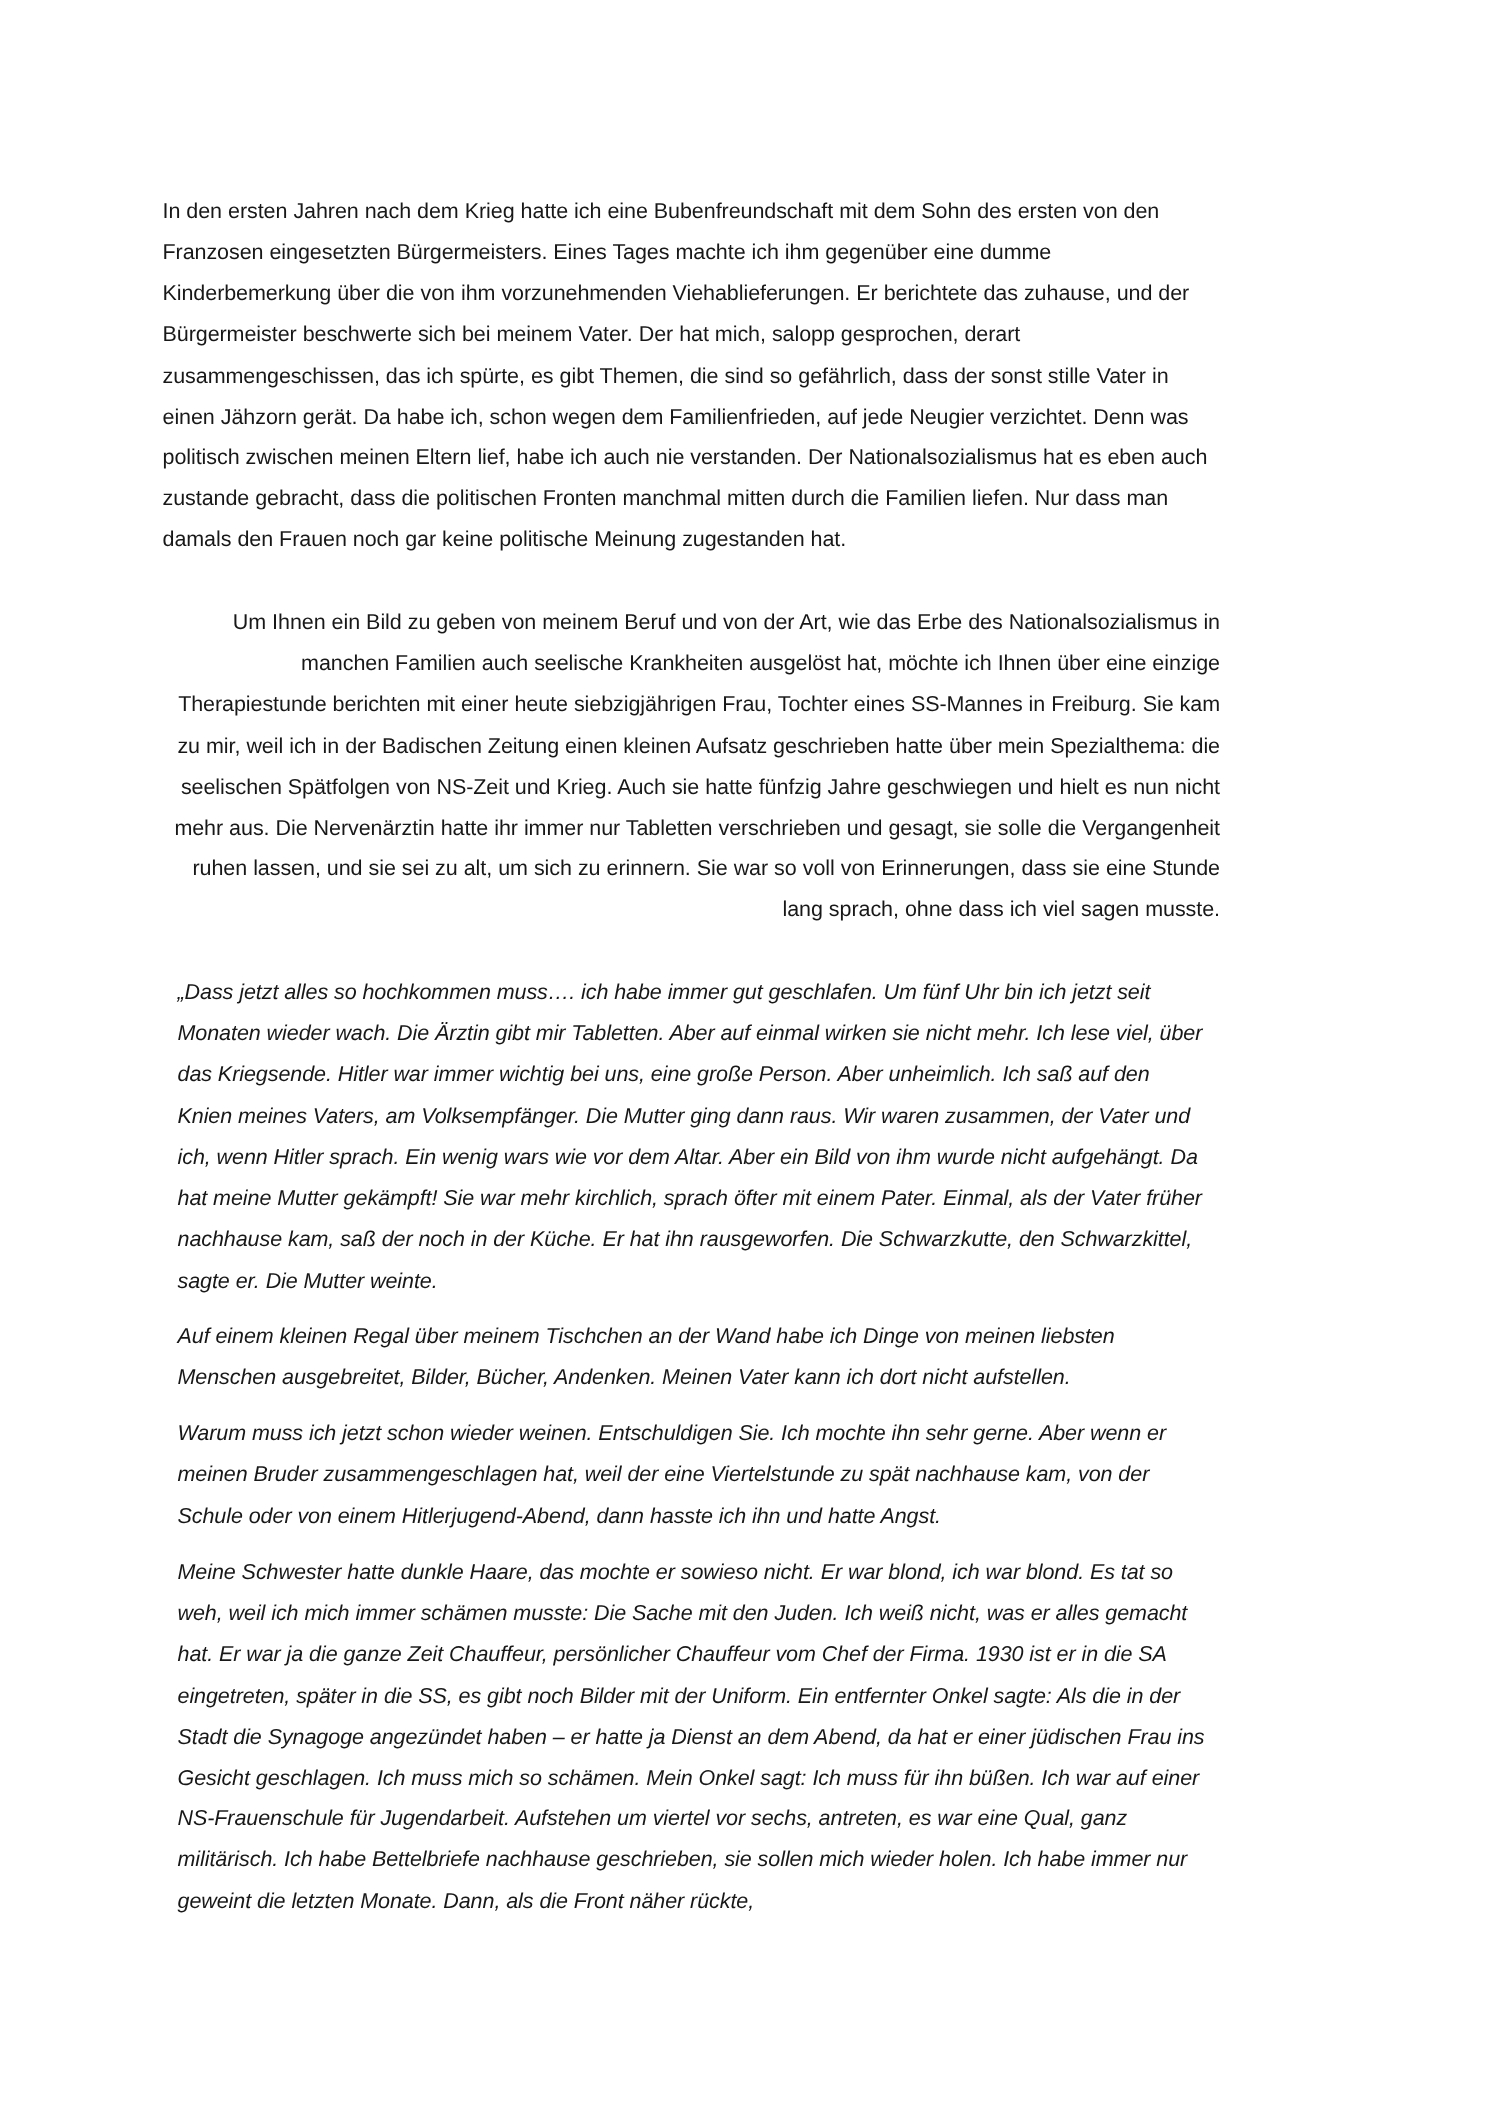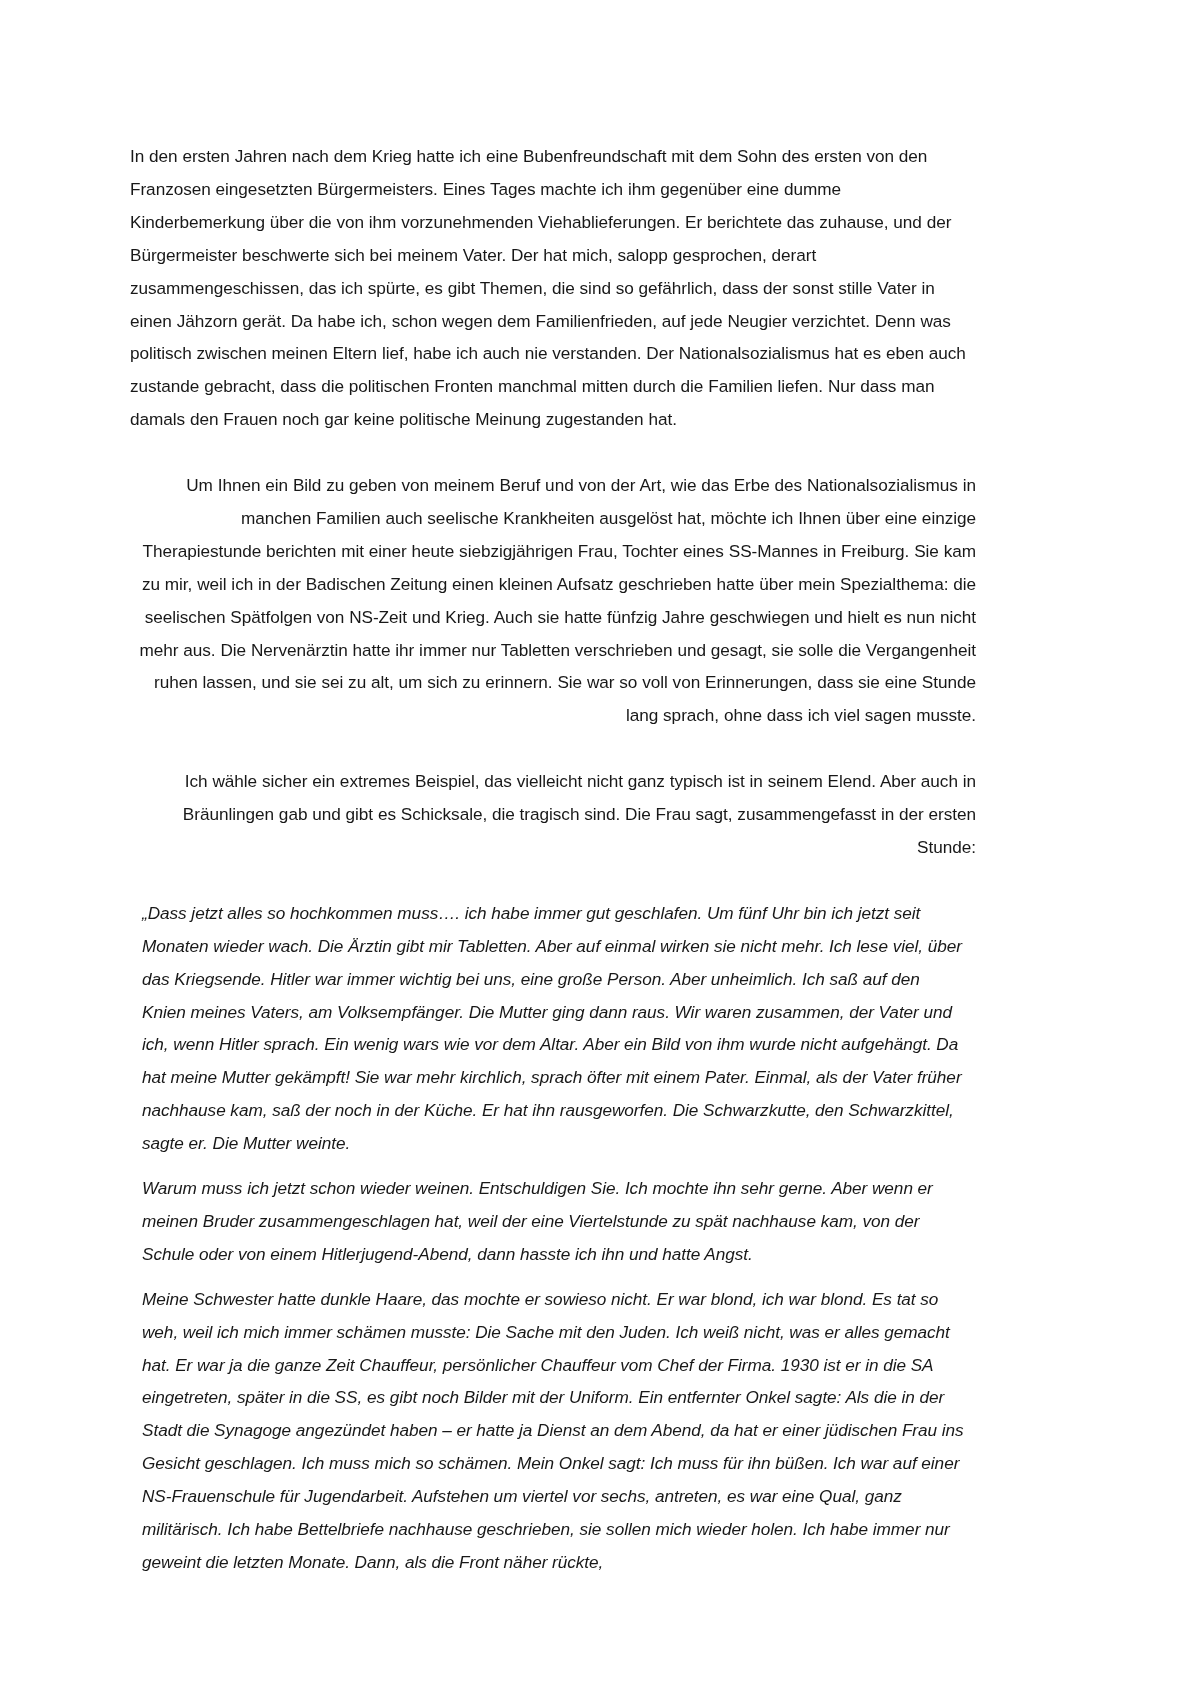--- a/index.html
+++ b/index.html
@@ -21,21 +21,21 @@
     position: relative;
     width: 1190px;
     height: 1683px;
     background: #ffffff;
     box-sizing: border-box;
   }
 
   .content {
     position: absolute;
     left: 130px;
-    top: 140px;
+    top: 152px;
     width: 846px;
   }
 
   p.para {
     margin: 0 0 0 0;
     font-size: 17.2px;
     line-height: 32.9px;
     letter-spacing: -0.05px;
     word-spacing: 0.1px;
     text-align: left;
@@ -71,22 +71,22 @@
 </head>
 <body>
 
 <div class="page">
   <div class="content">
 
     <p class="para">In den ersten Jahren nach dem Krieg hatte ich eine Bubenfreundschaft mit dem Sohn des ersten von den Franzosen eingesetzten Bürgermeisters. Eines Tages machte ich ihm gegenüber eine dumme Kinderbemerkung über die von ihm vorzunehmenden Viehablieferungen. Er berichtete das zuhause, und der Bürgermeister beschwerte sich bei meinem Vater. Der hat mich, salopp gesprochen, derart zusammengeschissen, das ich spürte, es gibt Themen, die sind so gefährlich, dass der sonst stille Vater in einen Jähzorn gerät. Da habe ich, schon wegen dem Familienfrieden, auf jede Neugier verzichtet. Denn was politisch zwischen meinen Eltern lief, habe ich auch nie verstanden. Der Nationalsozialismus hat es eben auch zustande gebracht, dass die politischen Fronten manchmal mitten durch die Familien liefen. Nur dass man damals den Frauen noch gar keine politische Meinung zugestanden hat.</p>
 
     <p class="para">Um Ihnen ein Bild zu geben von meinem Beruf und von der Art, wie das Erbe des Nationalsozialismus in manchen Familien auch seelische Krankheiten ausgelöst hat, möchte ich Ihnen über eine einzige Therapiestunde berichten mit einer heute siebzigjährigen Frau, Tochter eines SS-Mannes in Freiburg. Sie kam zu mir, weil ich in der Badischen Zeitung einen kleinen Aufsatz geschrieben hatte über mein Spezialthema: die seelischen Spätfolgen von NS-Zeit und Krieg. Auch sie hatte fünfzig Jahre geschwiegen und hielt es nun nicht mehr aus. Die Nervenärztin hatte ihr immer nur Tabletten verschrieben und gesagt, sie solle die Vergangenheit ruhen lassen, und sie sei zu alt, um sich zu erinnern. Sie war so voll von Erinnerungen, dass sie eine Stunde lang sprach, ohne dass ich viel sagen musste.</p>
 
-    <p class="para">Ich wähle sicher ein extremes Beispiel, das vielleicht nicht ganz typisch ist in seinem Elend. Aber auch in Bräunlingen gab und gibt es Schicksale, die tragisch sind. Die Frau sagt, zusammengefasst in der ersten Stunde:</p>
 
     <div class="quote-block">
       <p class="qpara">„Dass jetzt alles so hochkommen muss…. ich habe immer gut geschlafen. Um fünf Uhr bin ich jetzt seit Monaten wieder wach. Die Ärztin gibt mir Tabletten. Aber auf einmal wirken sie nicht mehr. Ich lese viel, über das Kriegsende. Hitler war immer wichtig bei uns, eine große Person. Aber unheimlich. Ich saß auf den Knien meines Vaters, am Volksempfänger. Die Mutter ging dann raus. Wir waren zusammen, der Vater und ich, wenn Hitler sprach. Ein wenig wars wie vor dem Altar. Aber ein Bild von ihm wurde nicht aufgehängt. Da hat meine Mutter gekämpft! Sie war mehr kirchlich, sprach öfter mit einem Pater. Einmal, als der Vater früher nachhause kam, saß der noch in der Küche. Er hat ihn rausgeworfen. Die Schwarzkutte, den Schwarzkittel, sagte er. Die Mutter weinte.</p>
+      <p class="qpara">Auf einem kleinen Regal über meinem Tischchen an der Wand habe ich Dinge von meinen liebsten Menschen ausgebreitet, Bilder, Bücher, Andenken. Meinen Vater kann ich dort nicht aufstellen.</p>
       <p class="qpara">Warum muss ich jetzt schon wieder weinen. Entschuldigen Sie. Ich mochte ihn sehr gerne. Aber wenn er meinen Bruder zusammengeschlagen hat, weil der eine Viertelstunde zu spät nachhause kam, von der Schule oder von einem Hitlerjugend-Abend, dann hasste ich ihn und hatte Angst.</p>
       <p class="qpara">Meine Schwester hatte dunkle Haare, das mochte er sowieso nicht. Er war blond, ich war blond. Es tat so weh, weil ich mich immer schämen musste: Die Sache mit den Juden. Ich weiß nicht, was er alles gemacht hat. Er war ja die ganze Zeit Chauffeur, persönlicher Chauffeur vom Chef der Firma. 1930 ist er in die SA eingetreten, später in die SS, es gibt noch Bilder mit der Uniform. Ein entfernter Onkel sagte: Als die in der Stadt die Synagoge angezündet haben – er hatte ja Dienst an dem Abend, da hat er einer jüdischen Frau ins Gesicht geschlagen. Ich muss mich so schämen. Mein Onkel sagt: Ich muss für ihn büßen. Ich war auf einer NS-Frauenschule für Jugendarbeit. Aufstehen um viertel vor sechs, antreten, es war eine Qual, ganz militärisch. Ich habe Bettelbriefe nachhause geschrieben, sie sollen mich wieder holen. Ich habe immer nur geweint die letzten Monate. Dann, als die Front näher rückte,</p>
     </div>
 
   </div>
 </div>
 
 </body></html>

